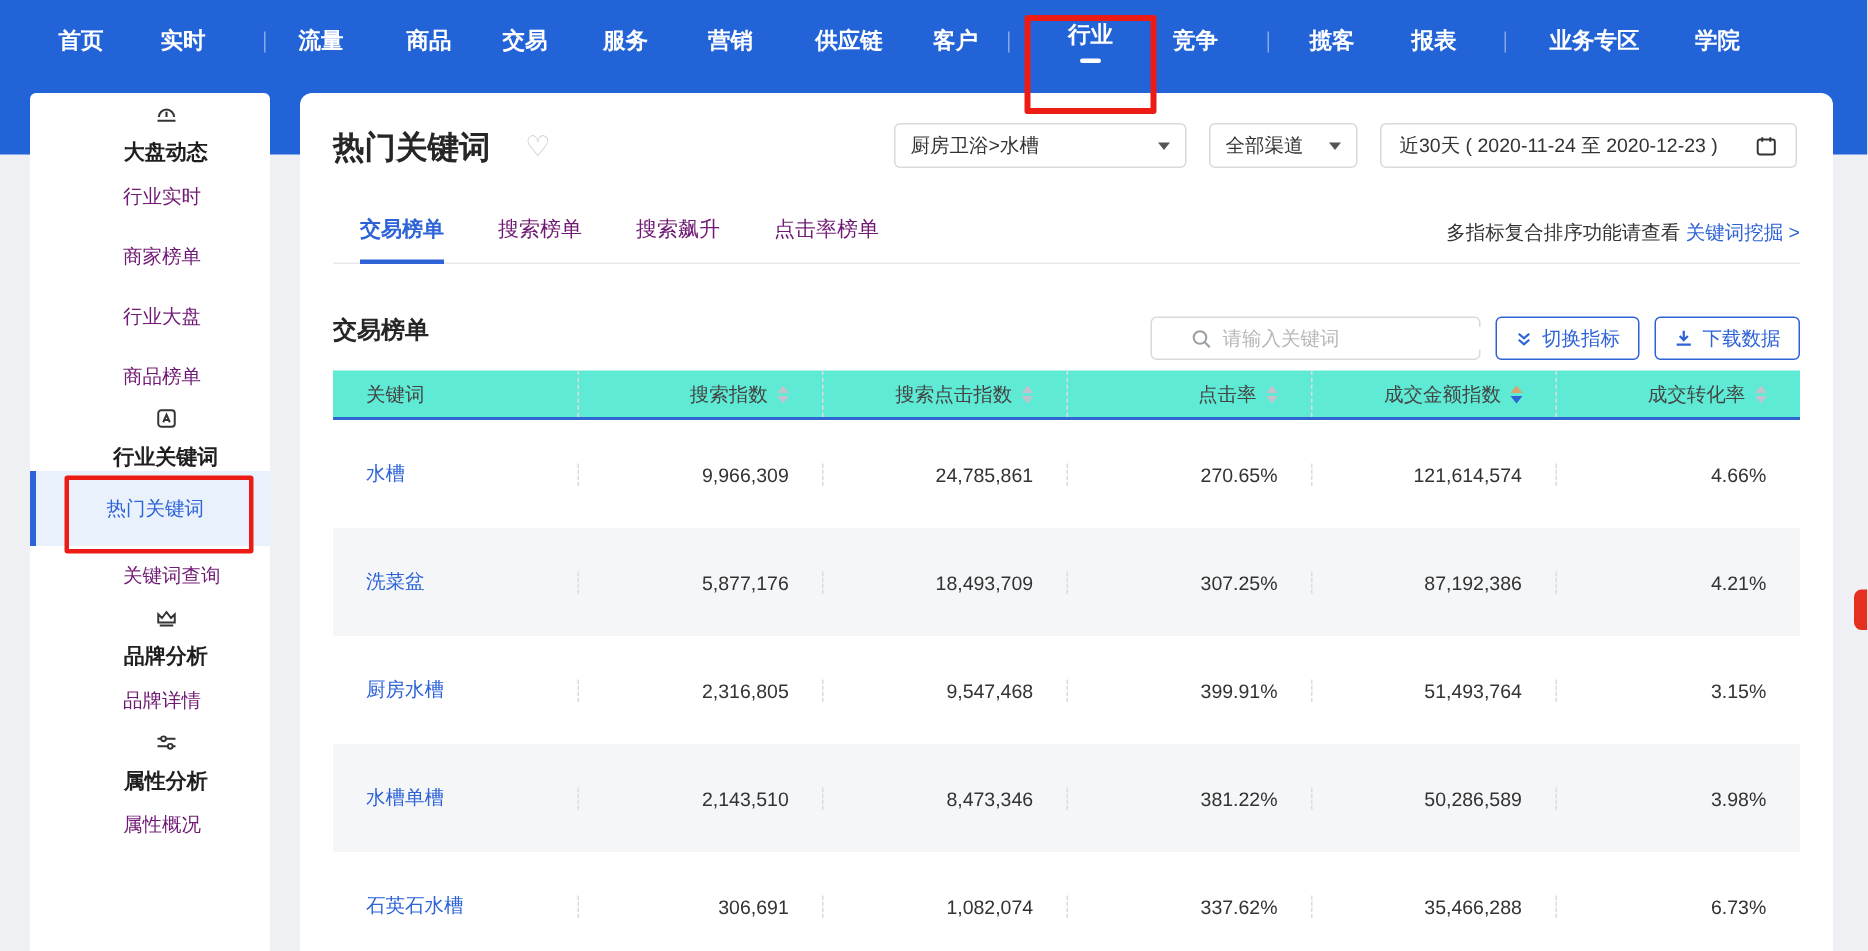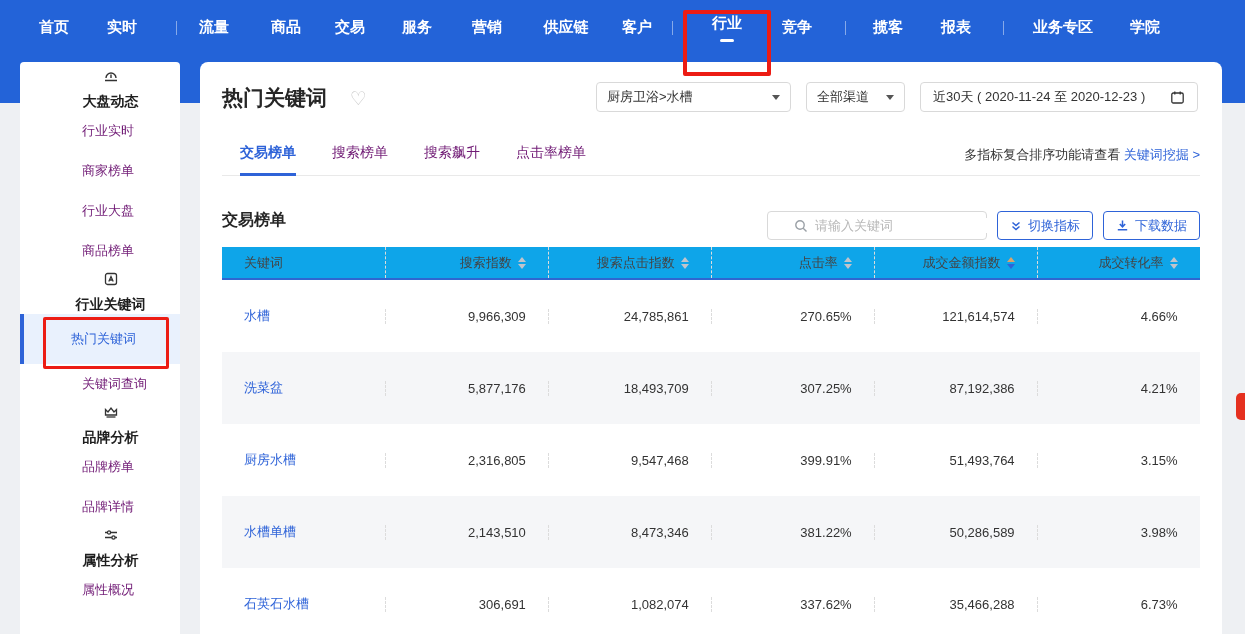--- a/index.html
+++ b/index.html
@@ -55,21 +55,21 @@
 
   .toolbar { position:absolute; top:149px; right:22px; display:flex; gap:10px; }
   .search-box { width:220px; height:29px; border:1px solid #d9d9d9; border-radius:4px; display:flex; align-items:center; padding:0 26px; background:#fff; }
   .search-box input { border:none; outline:none; flex:1; font-size:13px; color:#333; margin-left:7px; font-family:inherit; }
   .search-box input::placeholder { color:#b8b8b8; }
   .btn-outline { height:29px; border:1px solid #2e63d8; border-radius:4px; background:#fff; color:#2e63d8; font-size:13px;
                  display:flex; align-items:center; gap:6px; padding:0 12px; cursor:pointer; font-family:inherit; }
 
   
   .tbl { margin-top:16px; width:100%; }
-  .tbl-header { display:flex; background:#0ea5e9; height:33px; border-bottom:2px solid #2f66d0; }
+  .tbl-header { display:flex; background:#5eead4; height:33px; border-bottom:2px solid #2f66d0; }
   .tbl-row { display:flex; height:72px;align-items:center; }
   .tbl-row.alt { background:#f5f6f8; }
   .hcell, .cell { width:16.66%; display:flex; align-items:center; justify-content:flex-end; padding-right:22px; font-size:13px; color:#333; }
   .hcell { color:#444; }
   .hcell:first-child, .cell:first-child { justify-content:flex-start; padding-left:22px; padding-right:0; }
   .hcell + .hcell, .cell + .cell { border-left:1px dashed #dcdcdc; }
   .kw { color:#2e63d8; cursor:pointer; }
   .sorter { display:inline-flex; flex-direction:column; gap:2px; margin-left:6px; cursor:pointer; }
   .tri-up   { width:0; height:0; border-left:4px solid transparent; border-right:4px solid transparent; border-bottom:5px solid #c0c4cc; }
   .tri-down { width:0; height:0; border-left:4px solid transparent; border-right:4px solid transparent; border-top:5px solid #c0c4cc; }
@@ -177,23 +177,20 @@
 
     <div class="side-section">
       <span class="icon">
         <svg width="16" height="16" viewBox="0 0 16 16" fill="none" stroke="#333" stroke-width="1.3">
           <path d="M2.5 5.5 5 8l3-4 3 4 2.5-2.5V11h-11z"></path>
             <path d="M3.5 13h9"></path>
         </svg>
       </span>
       <span>品牌分析</span>
     </div>
-    <div class="side-link">
-        <span>品牌榜单</span>
-      </div>
     <div class="side-link">
         <span>品牌详情</span>
       </div>
 
     <div class="side-section">
       <span class="icon">
         <svg width="16" height="16" viewBox="0 0 16 16" fill="none" stroke="#333" stroke-width="1.3">
           <path d="M2 5.5h12M2 10.5h12"></path>
             <circle cx="6" cy="5.5" r="1.6" fill="#fff"></circle>
             <circle cx="10.5" cy="10.5" r="1.6" fill="#fff"></circle>

